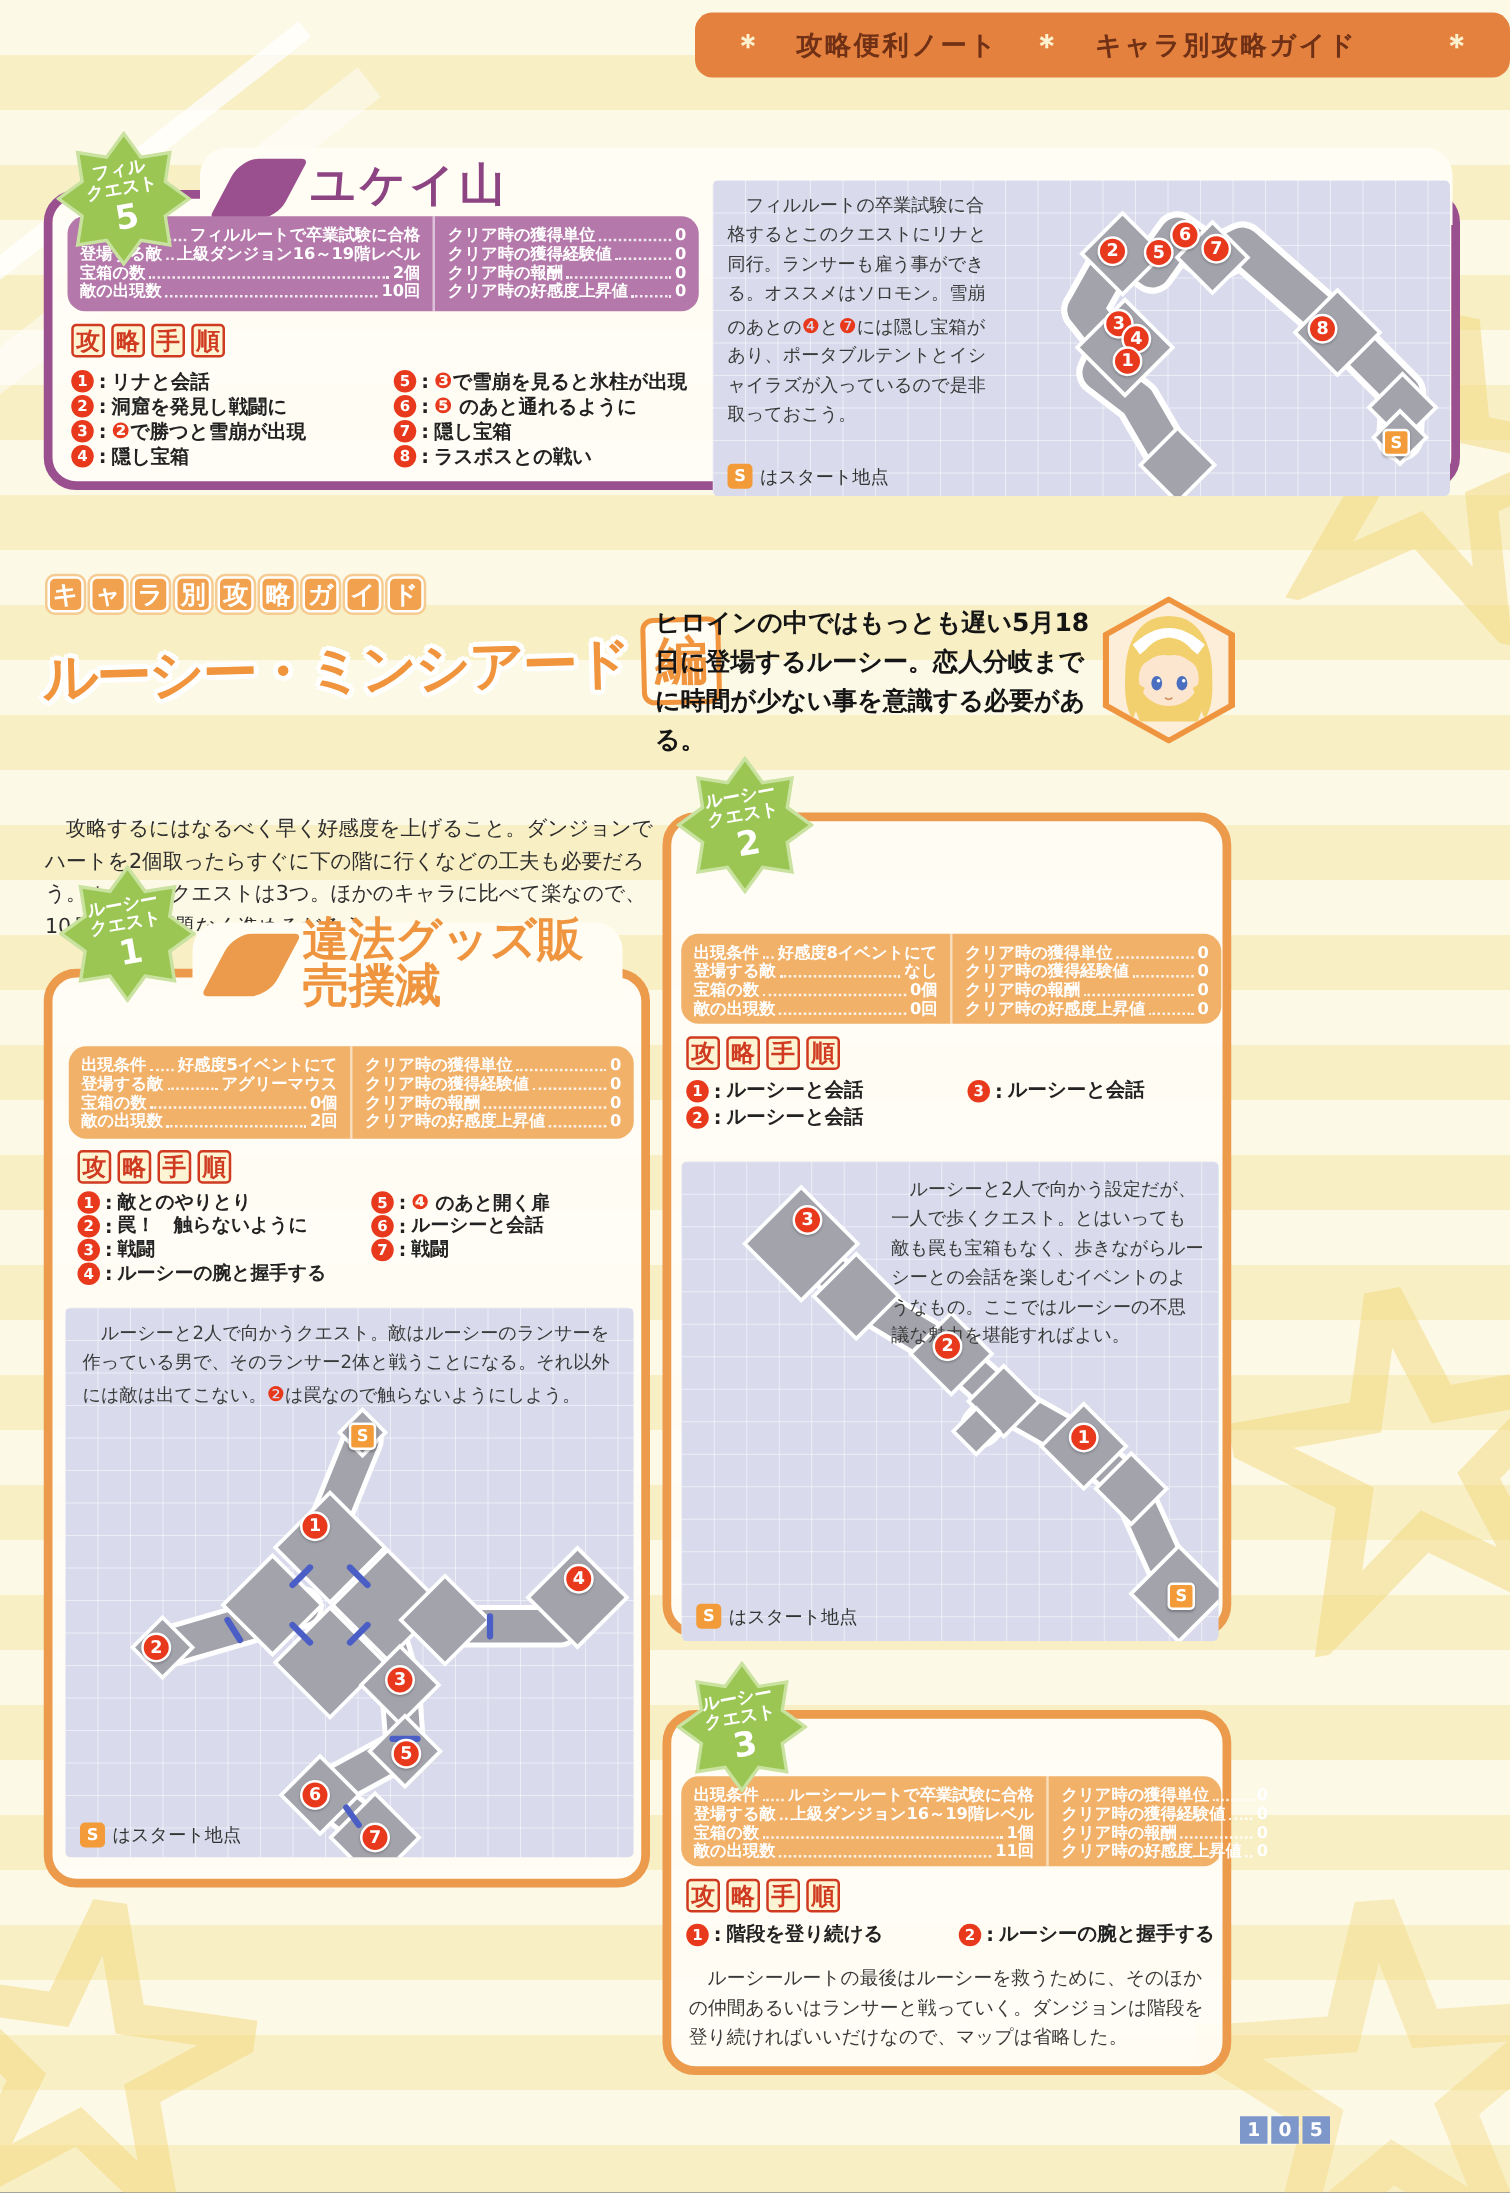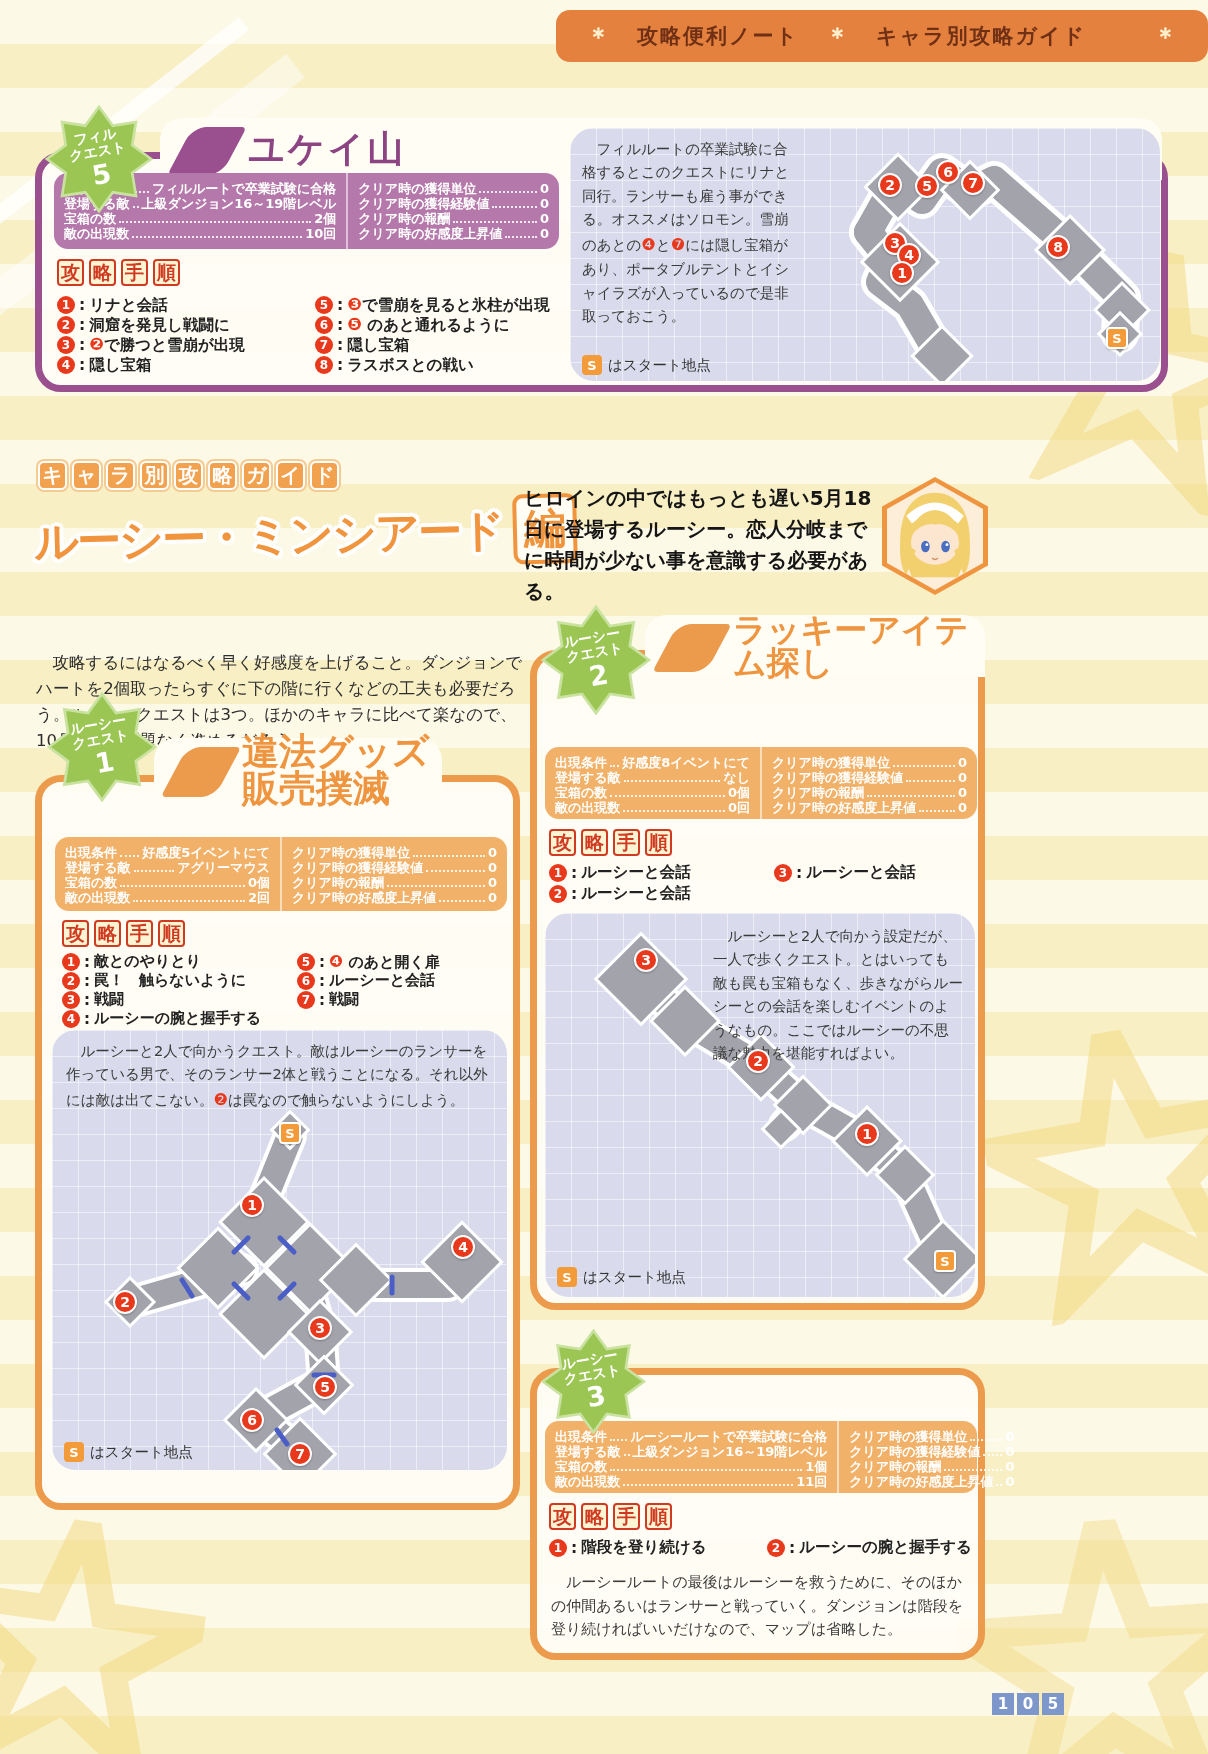--- a/index.html
+++ b/index.html
@@ -50,24 +50,24 @@
   .stile { width:27px; height:27px; border:2px solid #cf3a20; border-radius:4px; background:#fdf4d4;
     color:#cf3a20; font-weight:bold; font-size:19px; display:flex; align-items:center; justify-content:center; }
 
   .steps { position:absolute; display:flex; }
   .scol { display:flex; flex-direction:column; }
   .step { display:flex; align-items:center; gap:4px; font-weight:bold; color:#222; }
   .snum { flex:0 0 auto; width:18px; height:18px; border-radius:50%; background:#e8391d; color:#fff;
     font-size:12px; font-weight:bold; display:flex; align-items:center; justify-content:center; }
   .ref { color:#e8391d; font-size:1.12em; }
 
-  .panel { position:absolute; border-radius:24px; overflow:hidden; background-color:#d9dbec;
+  .panel { position:absolute; border-radius:5px; overflow:hidden; background-color:#d9dbec;
     background-image:linear-gradient(rgba(255,255,255,.5) 1px,transparent 1px),
                      linear-gradient(90deg,rgba(255,255,255,.5) 1px,transparent 1px);
-    background-size:26px 26px; }
+    background-size:26px 26px;margin-top:16px; }
   .pdesc { position:absolute; font-size:14.5px; color:#3a3a3a; line-height:1.62; z-index:3; }
   .mapart { position:absolute; left:0; top:0; z-index:1; }
   .mk { position:absolute; z-index:4; width:24px; height:24px; border-radius:50%; background:#e8391d;
     border:2px solid #fff; color:#fff; font-weight:bold; font-size:14px; display:flex; align-items:center;
     justify-content:center; box-shadow:0 1px 2px rgba(0,0,0,.25); }
   .mk.start { width:22px; height:22px; border-radius:4px; background:#f29b38; font-size:13px; }
   .legend { position:absolute; z-index:4; display:flex; align-items:center; gap:6px; font-size:14.5px; color:#333; }
   .legend .sq { width:20px; height:20px; border-radius:4px; background:#f29b38; color:#fff; font-weight:bold;
     font-size:13px; display:flex; align-items:center; justify-content:center; }
 
@@ -288,21 +288,21 @@
         <circle cx="41.5" cy="64" r="1.5" fill="#fff"></circle>
         <circle cx="62.5" cy="64" r="1.5" fill="#fff"></circle>
         <path d="M47,78 Q50,81 53,78" fill="none" stroke="#d09060" stroke-width="1.5"></path>
       </svg>
     </div>
   </div>
 
   <div class="para" style="left:36px;top:650px;width:492px;">　攻略するにはなるべく早く好感度を上げること。ダンジョンでハートを2個取ったらすぐに下の階に行くなどの工夫も必要だろう。ルーシークエストは3つ。ほかのキャラに比べて楽なので、10月以降は問題なく進めるだろう。</div>
 
   <div class="qbox orange" style="left:35px;top:775px;width:485px;height:735px;">
-    <div class="qtab" style="left:112px;top:-44px;width:288px;height:64px;">
+    <div class="qtab" style="left:112px;top:-44px;width:344px;height:64px;">
       <span class="swoosh orange"></span>
       <span class="qtitle orange" style="font-size:37px;letter-spacing:0;">違法グッズ販売撲滅</span>
     </div>
     <div class="badge" style="left:5px;top:-90px;width:110px;height:110px;">
       <svg width="110" height="110" viewBox="0 0 120 120">
           <polygon points="60,2 75.3,23 101,19 96.9,44.7 118,60 96.9,75.3 101,101 75.3,97 60,118 44.7,97 19,101 23,75.3 2,60 23,44.7 19,19 44.7,23" fill="#9cc654" stroke="#c9e2a0" stroke-width="3"></polygon>
         </svg>
       <span class="btxt">
         <span class="b1">ルーシー</span>
         <span class="b2">クエスト</span>
@@ -427,24 +427,20 @@
       <div class="mk" style="left:188px;top:378px;">6</div>
       <div class="mk" style="left:236px;top:412px;">7</div>
       <div class="legend" style="left:12px;bottom:8px;">
         <span class="sq">S</span>
         <span>はスタート地点</span>
       </div>
     </div>
   </div>
 
   <div class="qbox orange" style="left:530px;top:650px;width:455px;height:660px;">
-    <div class="qtab" style="left:108px;top:-42px;width:340px;height:62px;">
-      <span class="swoosh orange"></span>
-      <span class="qtitle orange" style="font-size:33px;letter-spacing:0;">ラッキーアイテム探し</span>
-    </div>
     <div class="badge" style="left:4px;top:-52px;width:110px;height:110px;">
       <svg width="110" height="110" viewBox="0 0 120 120">
           <polygon points="60,2 75.3,23 101,19 96.9,44.7 118,60 96.9,75.3 101,101 75.3,97 60,118 44.7,97 19,101 23,75.3 2,60 23,44.7 19,19 44.7,23" fill="#9cc654" stroke="#c9e2a0" stroke-width="3"></polygon>
         </svg>
       <span class="btxt">
         <span class="b1">ルーシー</span>
         <span class="b2">クエスト</span>
         <span class="bn">2</span>
       </span>
     </div>

